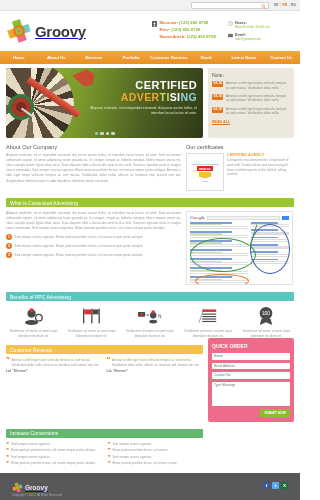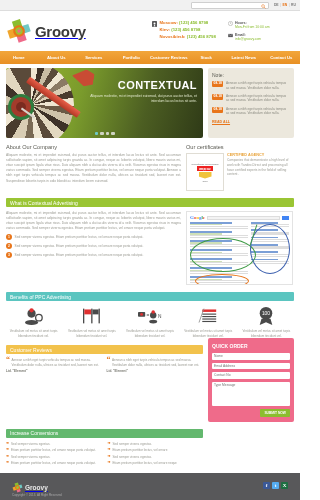--- a/index.html
+++ b/index.html
@@ -259,21 +259,24 @@
     <div class="hero">
       <div class="dart">
         <div class="board"></div>
         <div class="board-ring"></div>
         <div class="board-bull"></div>
         <div class="dart-tip"></div>
         <div class="dart-shaft"></div>
         <div class="dart-fin"></div>
       </div>
       <div class="hero-txt">
-        <div class="hero-l1">CONTEXTUAL</div>
+        <div class="hero-l1">CERTIFIED</div>
+        <div class="hero-l2">
+          <span class="c1">AD</span><span class="c2">VER</span><span class="c3">TI</span><span class="c4">SI</span><span class="c5">NG</span>
+        </div>
         <div class="hero-sub">Aliquam molestie, mi et imperdiet euismod, dui purus auctor tellus, et interdum lacus lectus sit ante.</div>
       </div>
       <div class="dots">
         <i class="on"></i>
         <i></i>
         <i></i>
         <i></i>
       </div>
     </div>
 

